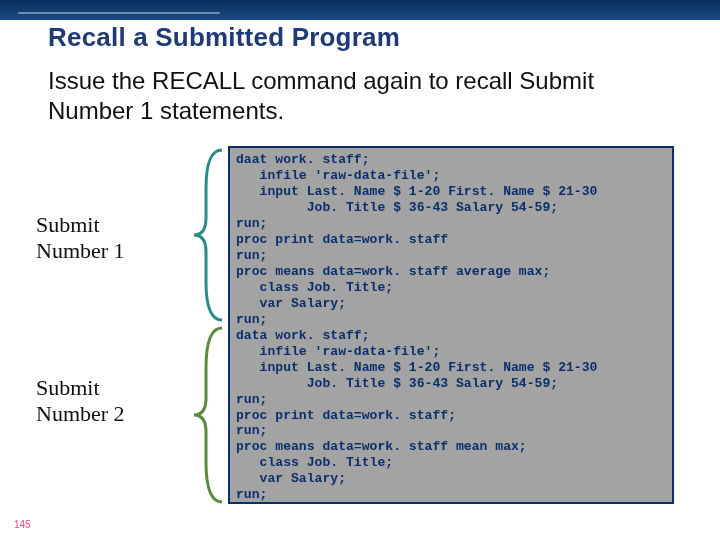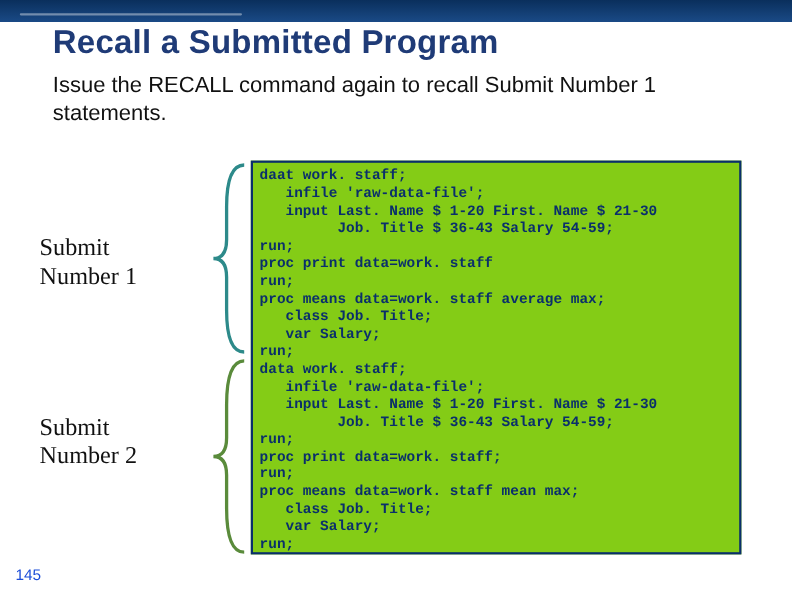--- a/index.html
+++ b/index.html
@@ -1,29 +1,29 @@
 <!DOCTYPE html>
 <html><head>
 <meta charset="utf-8">
 <style>
   * { box-sizing: border-box; margin: 0; padding: 0; }
   html, body { width: 720px; height: 540px; font-family: Arial, Helvetica, sans-serif; background: #fff; }
   .slide { width: 720px; height: 540px; position: relative; background: #fff; }
   .topband { position: absolute; top: 0; left: 0; right: 0; height: 20px; background: linear-gradient(180deg,#0a2f5c 0%, #1a4a86 100%); }
   .topband::after { content:""; position:absolute; top:12px; left:18px; right:500px; height:2px; background:rgba(255,255,255,0.4); border-radius:2px; }
-  .title { position: absolute; top: 22px; left: 48px; font-size: 30px; font-weight: 700; color: #1f3b77; letter-spacing:0.2px; }
-  .body  { position: absolute; top: 66px; left: 48px; right: 40px; font-size: 20px; color: #111; line-height: 1.25; }
+  .title { position: absolute; top: 22px; left: 48px; font-size: 26px; font-weight: 700; color: #1f3b77; letter-spacing:0.2px; }
+  .body  { position: absolute; top: 66px; left: 48px; right: 40px; font-size: 24px; color: #111; line-height: 1.25; }
   .labels { position: absolute; left: 36px; top: 212px; width: 165px; font-family: Liberation Serif, serif; }
   .label1 { font-size: 22px; color:#111; line-height:1.2; }
   .label2 { font-size: 22px; color:#111; line-height:1.2; margin-top: 110px; }
   .code  { position: absolute; top: 146px; left: 228px; width: 446px; height: 358px;
-           border: 2px solid #0a2f6b; background:#84cc16; padding: 4px 6px;
+           border: 2px solid #0a2f6b; background:#a3a3a3; padding: 4px 6px;
            font-family: "Courier New", Courier, monospace; font-size: 13.1px; font-weight:700; color:#0a2f6b;
            white-space: pre; line-height: 1.22; overflow:hidden; }
-  .pagenum { position: absolute; left: 14px; bottom: 10px; font-size: 14px; color:#1d4ed8; }
+  .pagenum { position: absolute; left: 14px; bottom: 10px; font-size: 10px; color:#ec4899; }
   .bracewrap { position:absolute; left:192px; width:36px; }
   .b1 { top:148px; height:174px; }
   .b2 { top:326px; height:178px; }
   .brace svg { width:100%; height:100%; display:block; }
 </style>
 </head>
 <body>
 <div class="slide">
 
 <div class="topband"></div>

